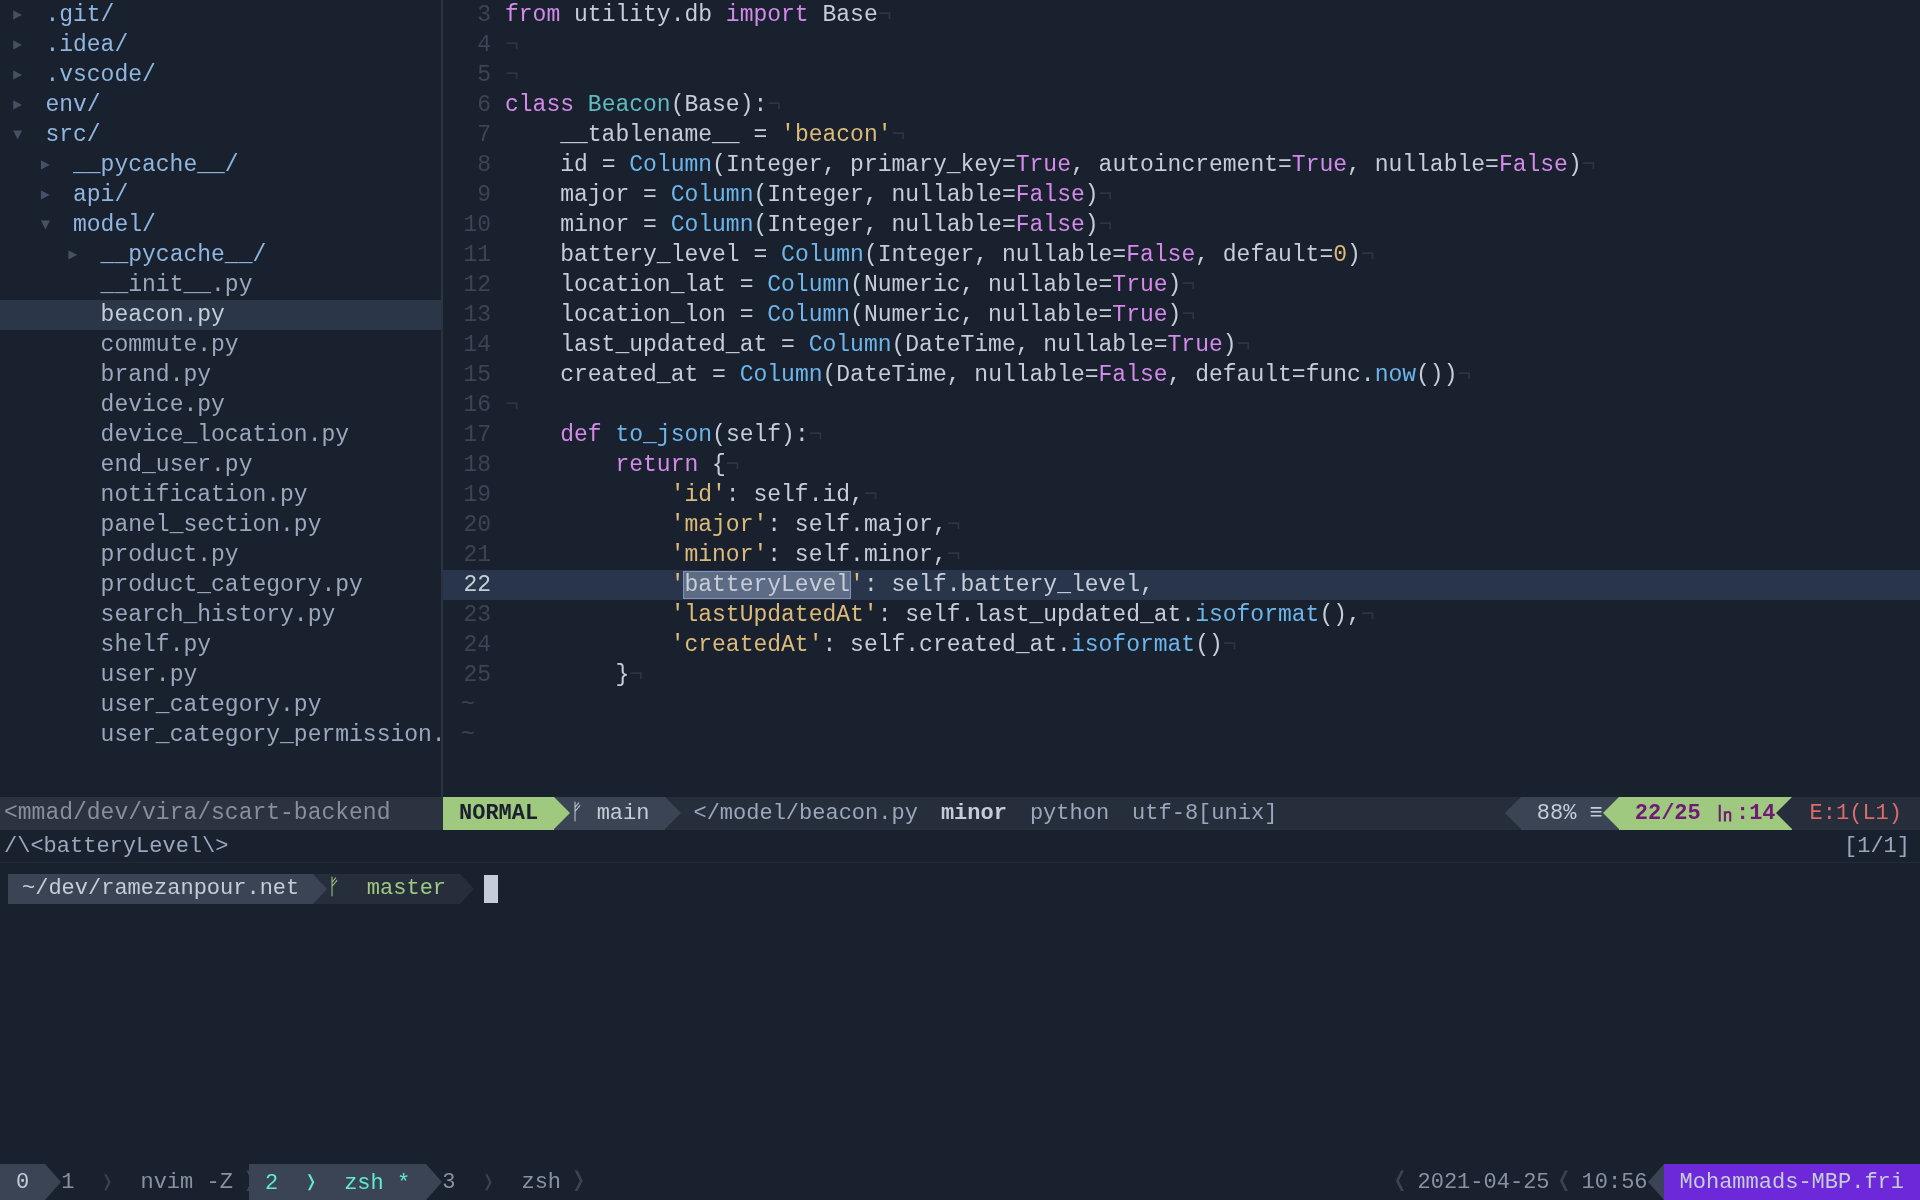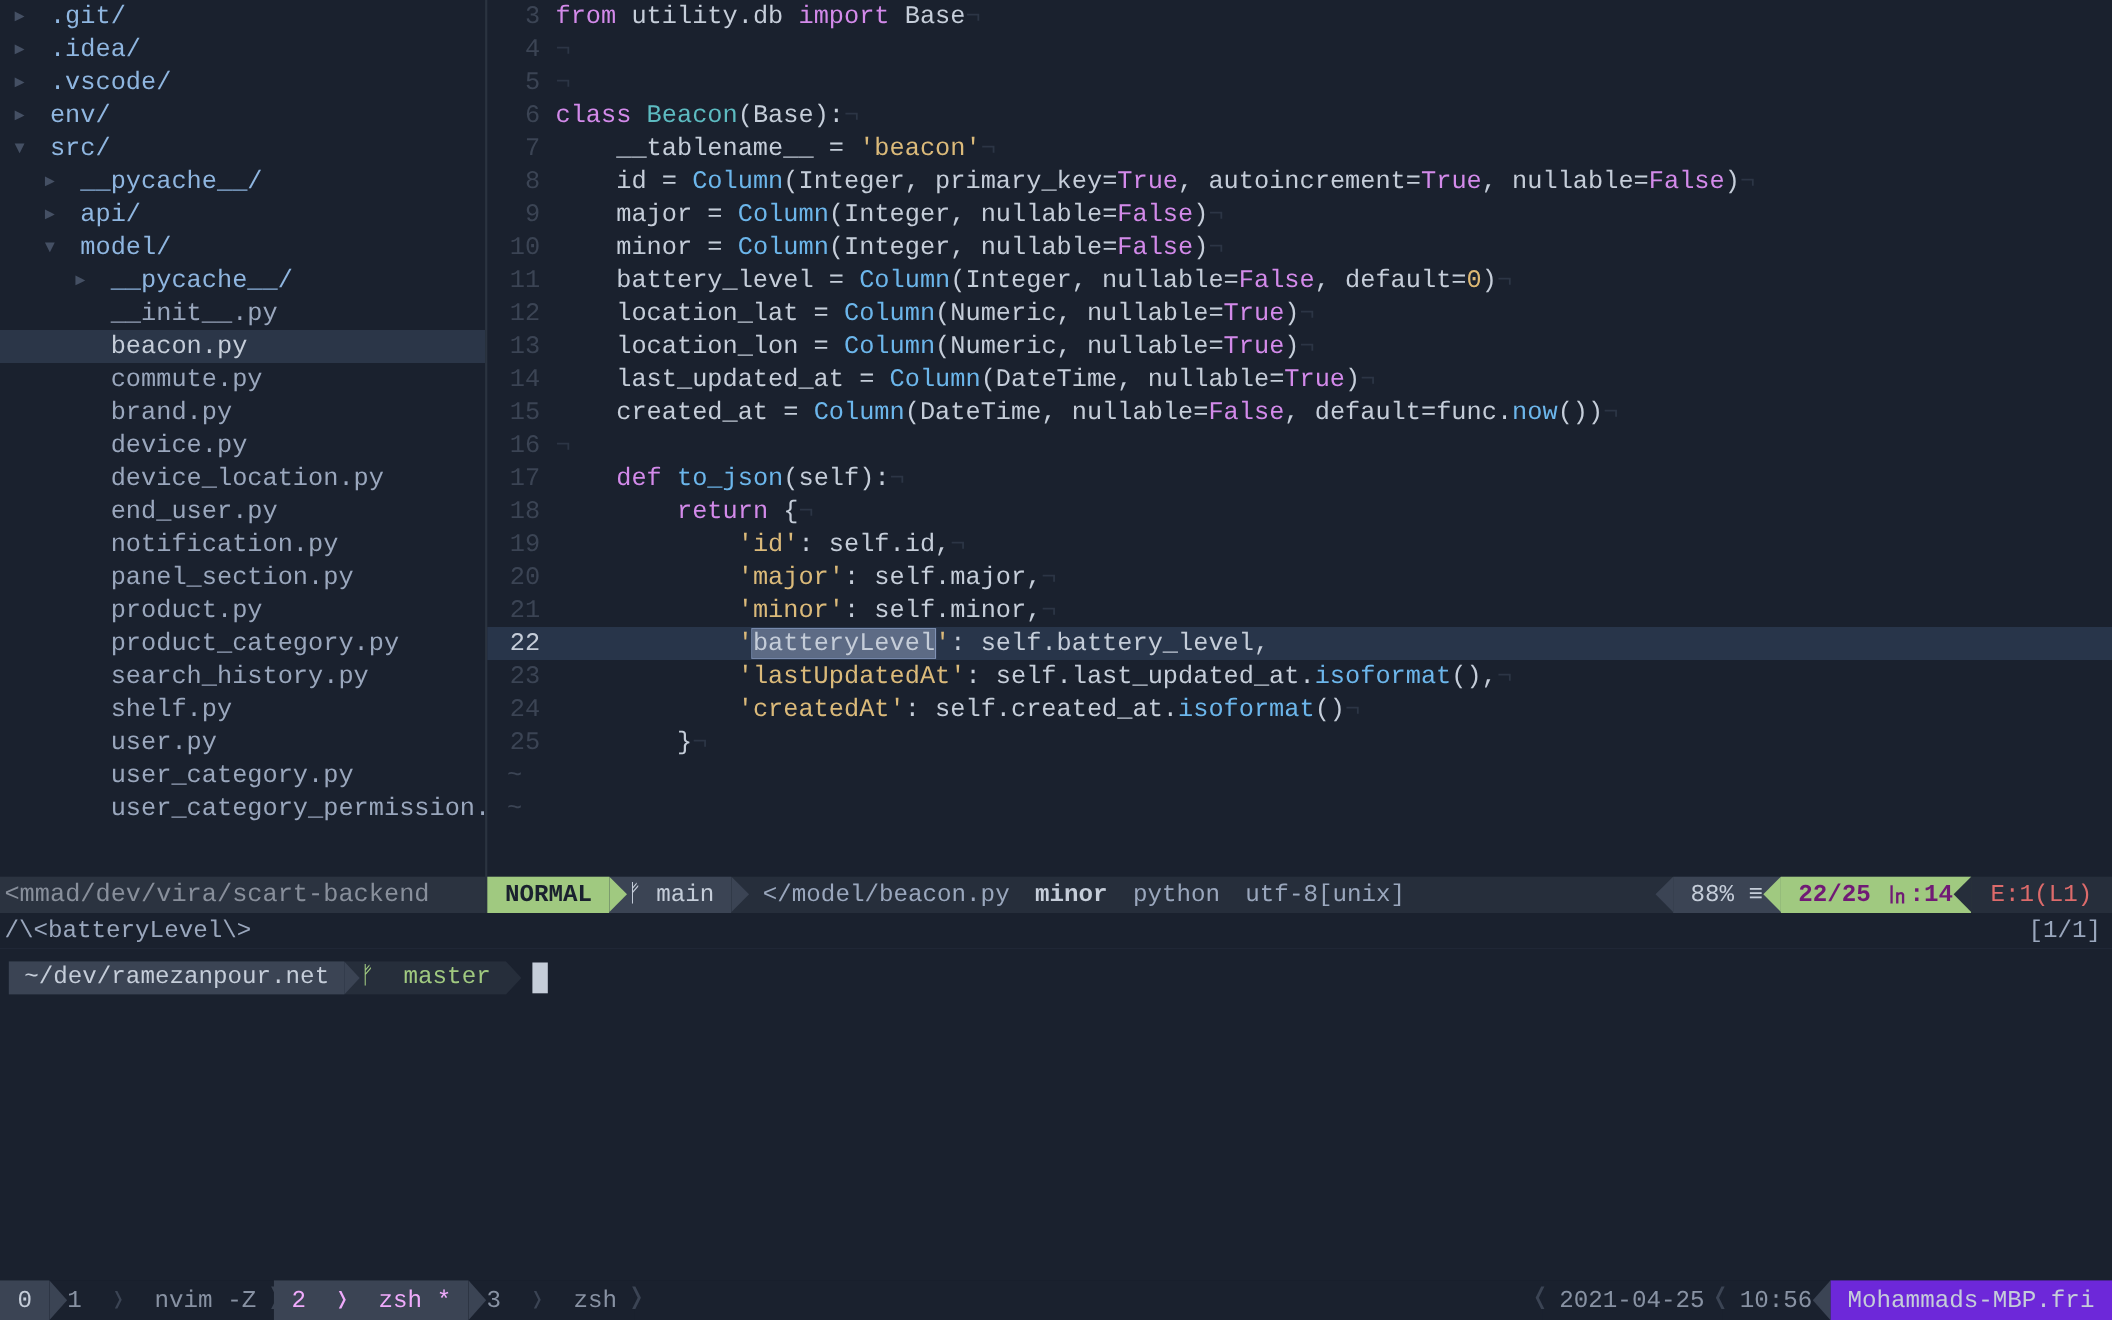--- a/index.html
+++ b/index.html
@@ -103,21 +103,21 @@
   .cursor-block { display:inline-block; width:14px; height:28px; background:#c5cdd9; margin-left:24px;}
 
   .tmux-bar {
     height:36px; display:flex; align-items:stretch; background:#1a212e;
     font-size:22px;
   }
   .tmux-left { display:flex;}
   .t-seg { display:flex; align-items:center; padding:0 16px; position:relative; color:#c5cdd9;}
   .t-sess { background:#3b4454;}
   .t-win { background:#1a212e; color:#8892a3;}
-  .t-win.active { background:#3b4454; color:#f0abfc;}
+  .t-win.active { background:#3b4454; color:#5eead4;}
   .t-seg.arrow-r::after{
     content:""; position:absolute; right:-16px; top:0;
     border-top:18px solid transparent; border-bottom:18px solid transparent;
     border-left:16px solid currentColor; z-index:2;
   }
   .t-seg.hollow-r::after{
     content:"❭"; position:absolute; right:-10px; top:0; line-height:36px;
     color:#3b4454; font-size:28px;
   }
   .t-sess.arrow-r::after{ color:#3b4454;}

